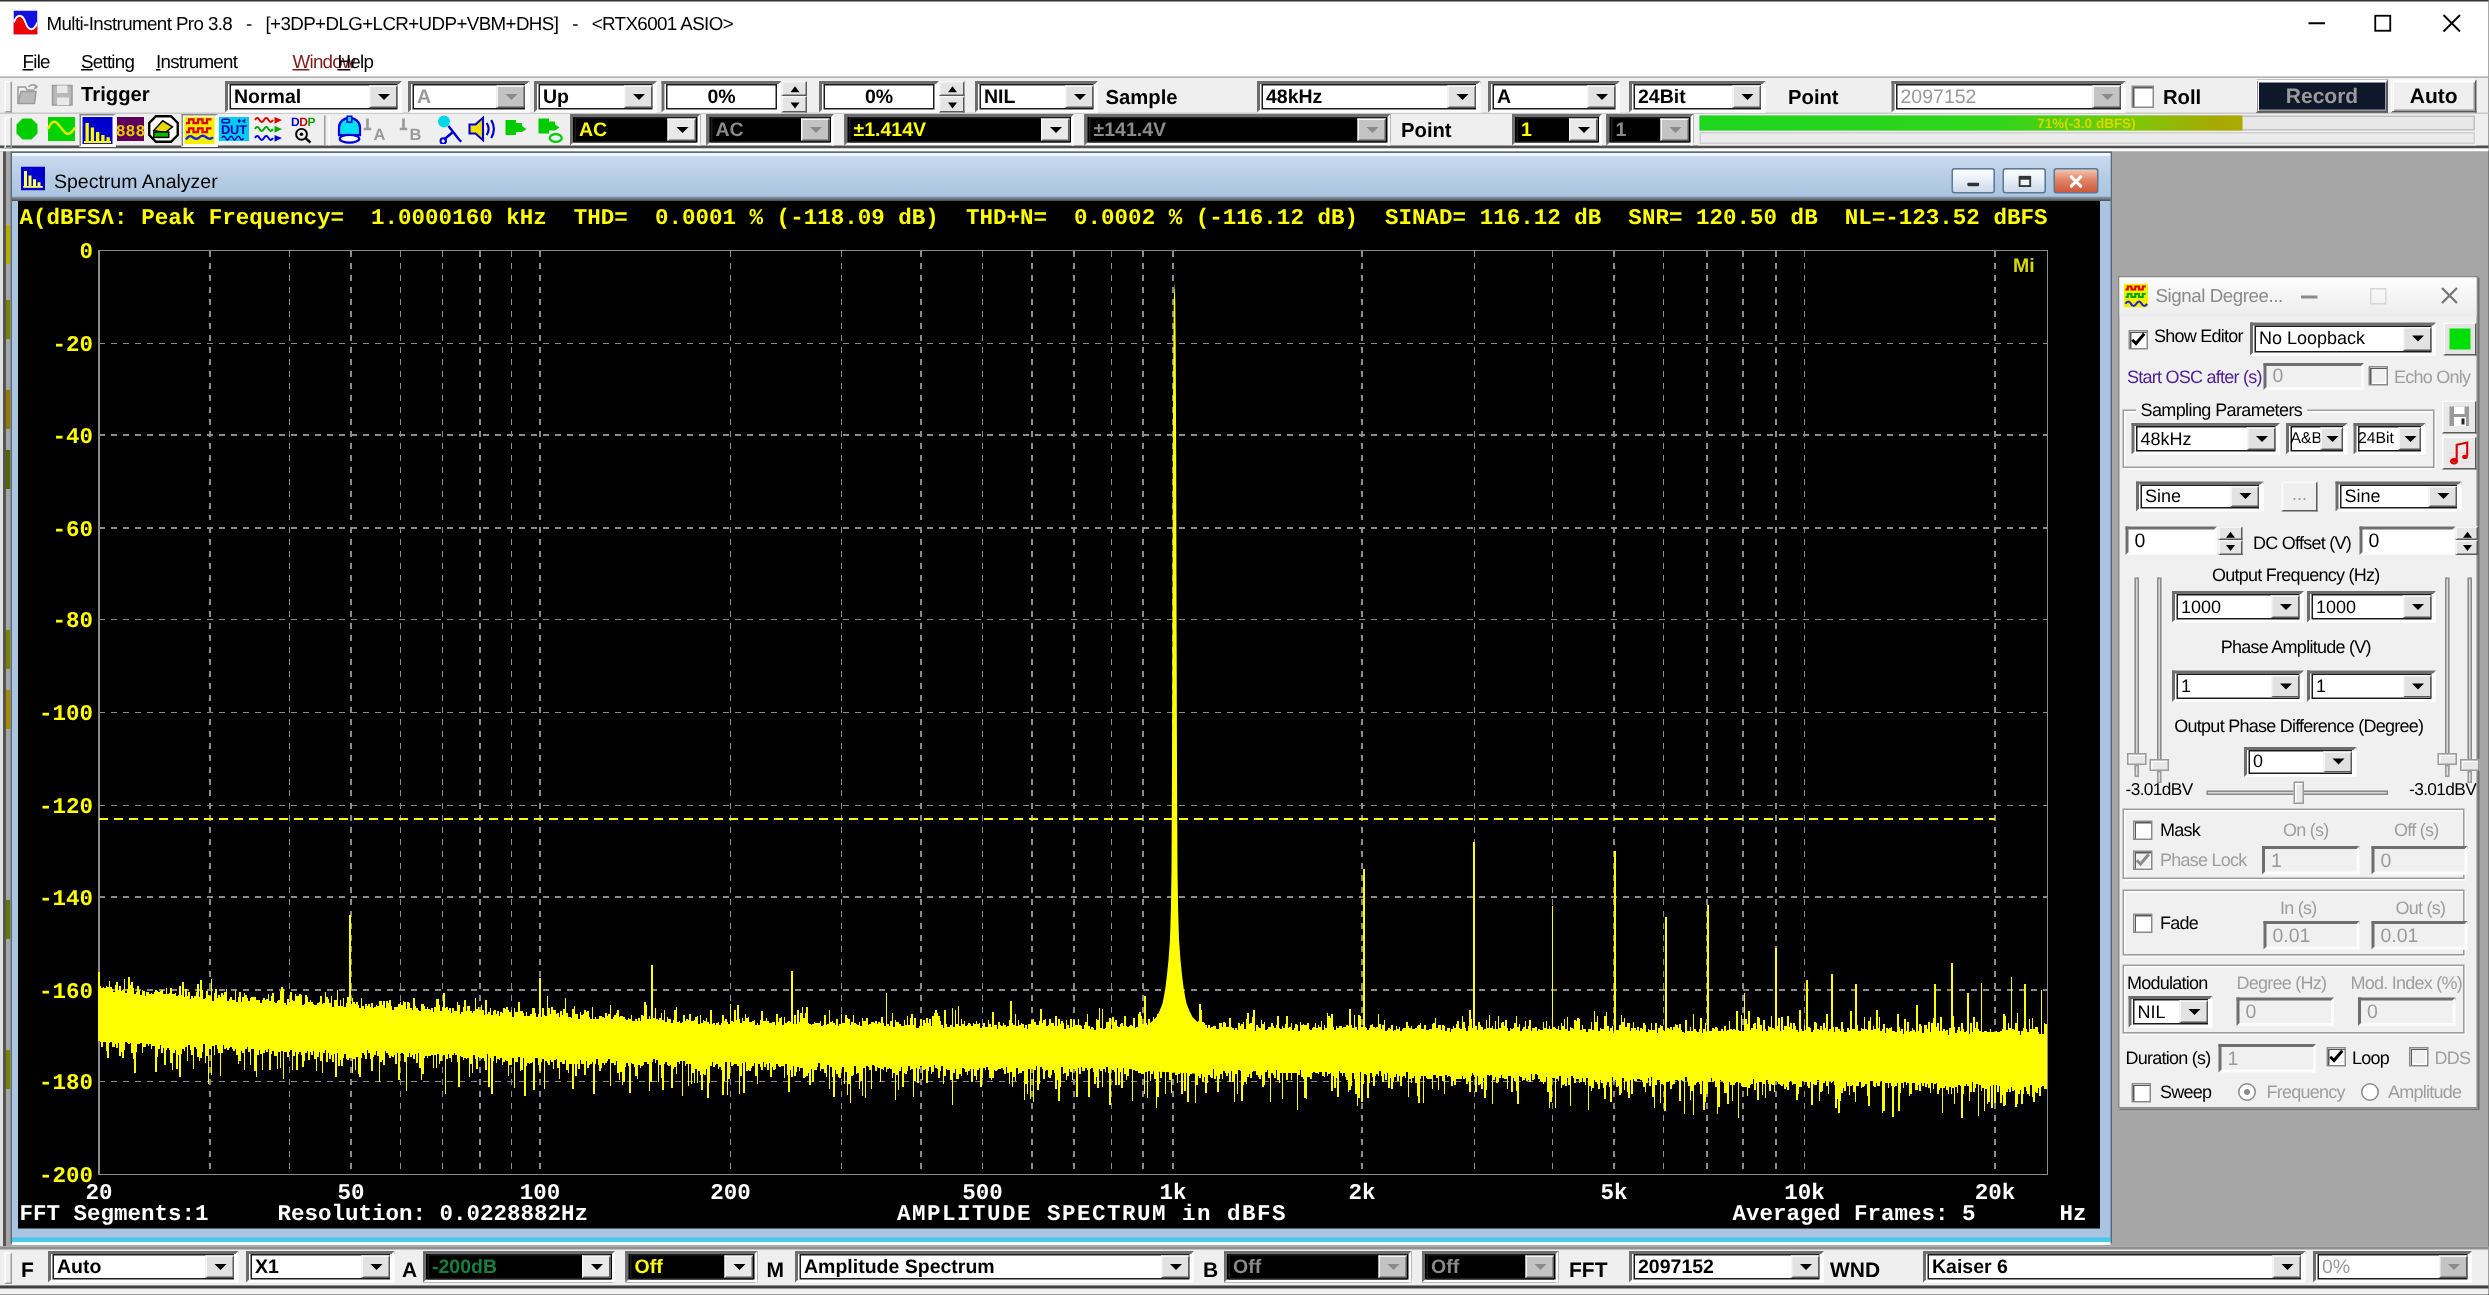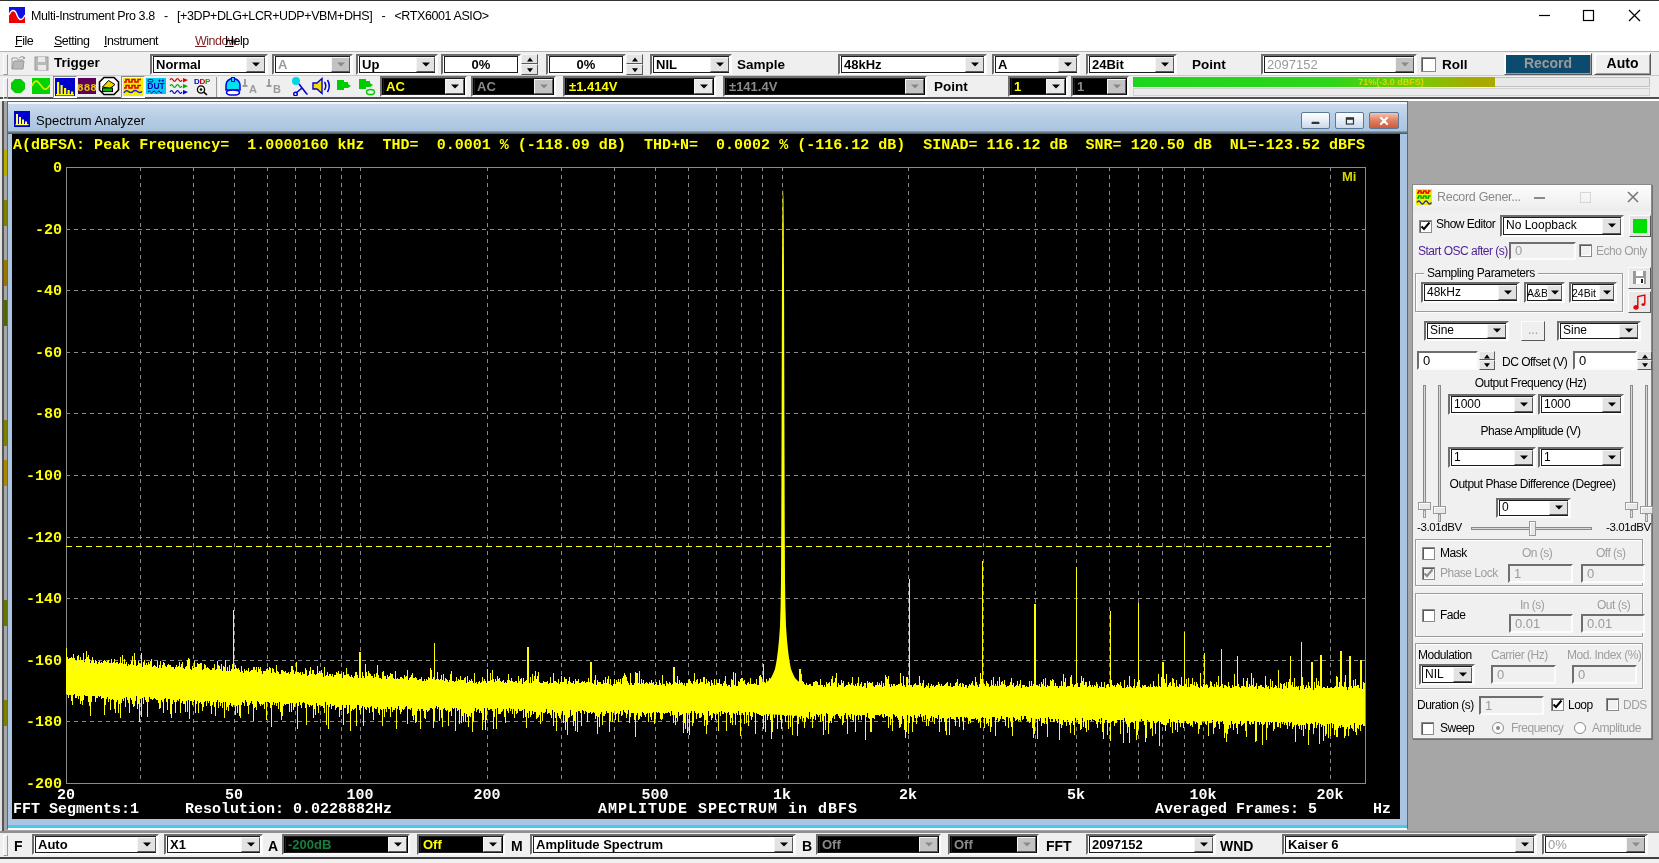--- a/index.html
+++ b/index.html
@@ -114,21 +114,21 @@
 <div style="position:absolute;left:1192px;top:57px;font:bold 13.5px 'Liberation Sans',sans-serif;color:#000;white-space:nowrap;">Point</div>
 <div style="position:absolute;left:1261px;top:54px;width:156px;height:21px;background:#fff;border:2px solid;border-color:#6e6e6e #fcfcfc #fcfcfc #6e6e6e;box-sizing:border-box;">
     <div style="position:absolute;left:1px;top:0;right:1px;bottom:0;border:1px solid #1c1c1c;"></div>
     <div style="position:absolute;left:4px;top:50%;transform:translateY(-54%);font:normal 13px 'Liberation Sans',sans-serif;color:#9a9a9a;white-space:nowrap;">2097152</div>
     <div style="position:absolute;right:1px;top:1px;width:17px;bottom:1px;background:#c3c3c3;border:1px solid;border-color:#f5f5f5 #5a5a5a #5a5a5a #f5f5f5;">
       <div style="position:absolute;left:50%;top:50%;transform:translate(-50%,-30%);width:0;height:0;border:4px solid transparent;border-top:4px solid #8a8a8a;"></div>
     </div>
   </div>
 <div style="position:absolute;left:1421px;top:57px;width:15px;height:15px;background:#fff;border:1px solid #8a8a8a;box-shadow:inset 1px 1px 0 #5a5a5a, inset -1px -1px 0 #fff;box-sizing:border-box;"></div>
 <div style="position:absolute;left:1442px;top:57px;font:bold 13.5px 'Liberation Sans',sans-serif;color:#000;white-space:nowrap;">Roll</div>
-<div class="abs" style="left:1504px;top:53px;width:88px;height:22px;background:#0c4a6e;border:1px solid;border-color:#fcfcfc #5a5a5a #5a5a5a #fcfcfc;box-shadow:inset 1px 1px 0 #fff, inset -1px -1px 0 #9a9a9a;box-sizing:border-box;">
+<div class="abs" style="left:1504px;top:53px;width:88px;height:22px;background:#0f172a;border:1px solid;border-color:#fcfcfc #5a5a5a #5a5a5a #fcfcfc;box-shadow:inset 1px 1px 0 #fff, inset -1px -1px 0 #9a9a9a;box-sizing:border-box;">
     <div style="position:absolute;left:50%;top:50%;transform:translate(-50%,-54%);font:bold 14px 'Liberation Sans',sans-serif;color:#9a9a9a;">Record</div>
   </div>
 <div class="abs" style="left:1594px;top:53px;width:57px;height:22px;background:#efefef;border:1px solid;border-color:#fcfcfc #5a5a5a #5a5a5a #fcfcfc;box-shadow:inset 1px 1px 0 #fff, inset -1px -1px 0 #9a9a9a;box-sizing:border-box;">
     <div style="position:absolute;left:50%;top:50%;transform:translate(-50%,-54%);font:bold 14px 'Liberation Sans',sans-serif;color:#000;">Auto</div>
   </div>
 <div class="abs" style="left:216px;top:77px;width:2px;height:20px;border-left:1px solid #9a9a9a;border-right:1px solid #fff;"></div>
 <div class="abs" style="left:7px;top:76px;width:24px;height:22px;box-sizing:border-box;">
     <svg width="22" height="20" viewBox="0 0 22 20" style="position:absolute;left:0;top:0;">
       <polygon points="8,3 14,3 18,7 18,13 14,17 8,17 4,13 4,7" fill="#00cc00"></polygon>
     </svg>
@@ -369,21 +369,21 @@
   </svg>
 <div class="abs" style="left:1412px;top:184px;width:240px;height:555px;background:#f0f0f0;
 border:1px solid #898989;box-shadow:1px 1px 0 #707070;box-sizing:border-box;"></div>
 <div class="abs" style="left:1413px;top:185px;width:238px;height:26px;background:linear-gradient(180deg,#fdfdfd,#ececec);"></div>
 <svg class="abs" style="left:1416px;top:189px;" width="16" height="16" viewBox="0 0 16 16">
 <rect width="16" height="16" fill="#f0f000"></rect>
 <path d="M1 4 h1.5 v-2 h2.5 v2 h2.5 v-2 h2.5 v2 h2.5 v-2 h2" stroke="#e00000" fill="none" stroke-width="1.4"></path>
 <path d="M1 9 h1.5 v-2 h2.5 v2 h2.5 v-2 h2.5 v2 h2.5 v-2 h2" stroke="#00aa00" fill="none" stroke-width="1.4"></path>
 <path d="M1 13.5 q1.8 -3 3.6 0 q1.8 3 3.6 0 q1.8 -3 3.6 0 q1.8 3 3.6 0" stroke="#2020e0" fill="none" stroke-width="1.4"></path>
 </svg>
-<div style="position:absolute;left:1437px;top:190px;font:normal 12.5px 'Liberation Sans',sans-serif;color:#8a8a8a;white-space:nowrap;letter-spacing:-0.3px;">Record Gener...</div>
+<div style="position:absolute;left:1437px;top:190px;font:normal 12.5px 'Liberation Sans',sans-serif;color:#8a8a8a;white-space:nowrap;letter-spacing:-0.3px;">Signal Degree...</div>
 <div class="abs" style="left:1534px;top:197px;width:11px;height:1.5px;background:#8a8a8a;"></div>
 <div class="abs" style="left:1580px;top:192px;width:9px;height:9px;border:1.5px solid #d6d6d6;"></div>
 <svg class="abs" style="left:1626px;top:190px;" width="14" height="14" viewBox="0 0 14 14">
 <path d="M2 2 L12 12 M12 2 L2 12" stroke="#777" stroke-width="1.6"></path>
   </svg>
 <div style="position:absolute;left:1419px;top:220px;width:13px;height:13px;background:#fff;border:1px solid #8a8a8a;box-shadow:inset 1px 1px 0 #5a5a5a, inset -1px -1px 0 #fff;box-sizing:border-box;">
     <svg width="13" height="13" style="position:absolute;left:-1px;top:-1px;">
       <polyline points="2.5,6.5 5.0,9 10.5,2.5" fill="none" stroke="#000" stroke-width="2"></polyline>
     </svg>
   </div>
@@ -559,21 +559,21 @@
 <div style="position:absolute;left:1422px;top:609px;width:13px;height:13px;background:#fff;border:1px solid #8a8a8a;box-shadow:inset 1px 1px 0 #5a5a5a, inset -1px -1px 0 #fff;box-sizing:border-box;"></div>
 <div style="position:absolute;left:1440px;top:608px;font:normal 12px 'Liberation Sans',sans-serif;color:#000;white-space:nowrap;letter-spacing:-0.5px;">Fade</div>
 <div style="position:absolute;left:1509px;top:614px;width:64px;height:19px;background:#f0f0f0;border:2px solid;border-color:#6e6e6e #fcfcfc #fcfcfc #6e6e6e;box-sizing:border-box;">
     <div style="position:absolute;left:4px;top:50%;transform:translateY(-54%);font:normal 13px 'Liberation Sans',sans-serif;color:#9a9a9a;">0.01</div>
   </div>
 <div style="position:absolute;left:1581px;top:614px;width:64px;height:19px;background:#f0f0f0;border:2px solid;border-color:#6e6e6e #fcfcfc #fcfcfc #6e6e6e;box-sizing:border-box;">
     <div style="position:absolute;left:4px;top:50%;transform:translateY(-54%);font:normal 13px 'Liberation Sans',sans-serif;color:#9a9a9a;">0.01</div>
   </div>
 <div style="position:absolute;left:1415px;top:643px;width:228px;height:46px;border:1px solid #9c9c9c;box-shadow:inset 1px 1px 0 #fdfdfd, 1px 1px 0 #fdfdfd;box-sizing:border-box;"></div>
 <div style="position:absolute;left:1418px;top:648px;font:normal 12px 'Liberation Sans',sans-serif;color:#000;white-space:nowrap;letter-spacing:-0.5px;">Modulation</div>
-<div style="position:absolute;left:1491px;top:648px;font:normal 12px 'Liberation Sans',sans-serif;color:#9e9e9e;white-space:nowrap;letter-spacing:-0.5px;">Carrier (Hz)</div>
+<div style="position:absolute;left:1491px;top:648px;font:normal 12px 'Liberation Sans',sans-serif;color:#9e9e9e;white-space:nowrap;letter-spacing:-0.5px;">Degree (Hz)</div>
 <div style="position:absolute;left:1567px;top:648px;font:normal 12px 'Liberation Sans',sans-serif;color:#9e9e9e;white-space:nowrap;letter-spacing:-0.5px;">Mod. Index (%)</div>
 <div style="position:absolute;left:1419px;top:664px;width:56px;height:21px;background:#fff;border:2px solid;border-color:#6e6e6e #fcfcfc #fcfcfc #6e6e6e;box-sizing:border-box;">
     <div style="position:absolute;left:1px;top:0;right:1px;bottom:0;border:1px solid #1c1c1c;"></div>
     <div style="position:absolute;left:4px;top:50%;transform:translateY(-54%);font:normal 12px 'Liberation Sans',sans-serif;color:#000;white-space:nowrap;">NIL</div>
     <div style="position:absolute;right:1px;top:1px;width:17px;bottom:1px;background:#e2e2e2;border:1px solid;border-color:#f5f5f5 #5a5a5a #5a5a5a #f5f5f5;">
       <div style="position:absolute;left:50%;top:50%;transform:translate(-50%,-30%);width:0;height:0;border:4px solid transparent;border-top:4px solid #000;"></div>
     </div>
   </div>
 <div style="position:absolute;left:1491px;top:665px;width:65px;height:19px;background:#f0f0f0;border:2px solid;border-color:#6e6e6e #fcfcfc #fcfcfc #6e6e6e;box-sizing:border-box;">
     <div style="position:absolute;left:4px;top:50%;transform:translateY(-54%);font:normal 13px 'Liberation Sans',sans-serif;color:#9a9a9a;">0</div>

